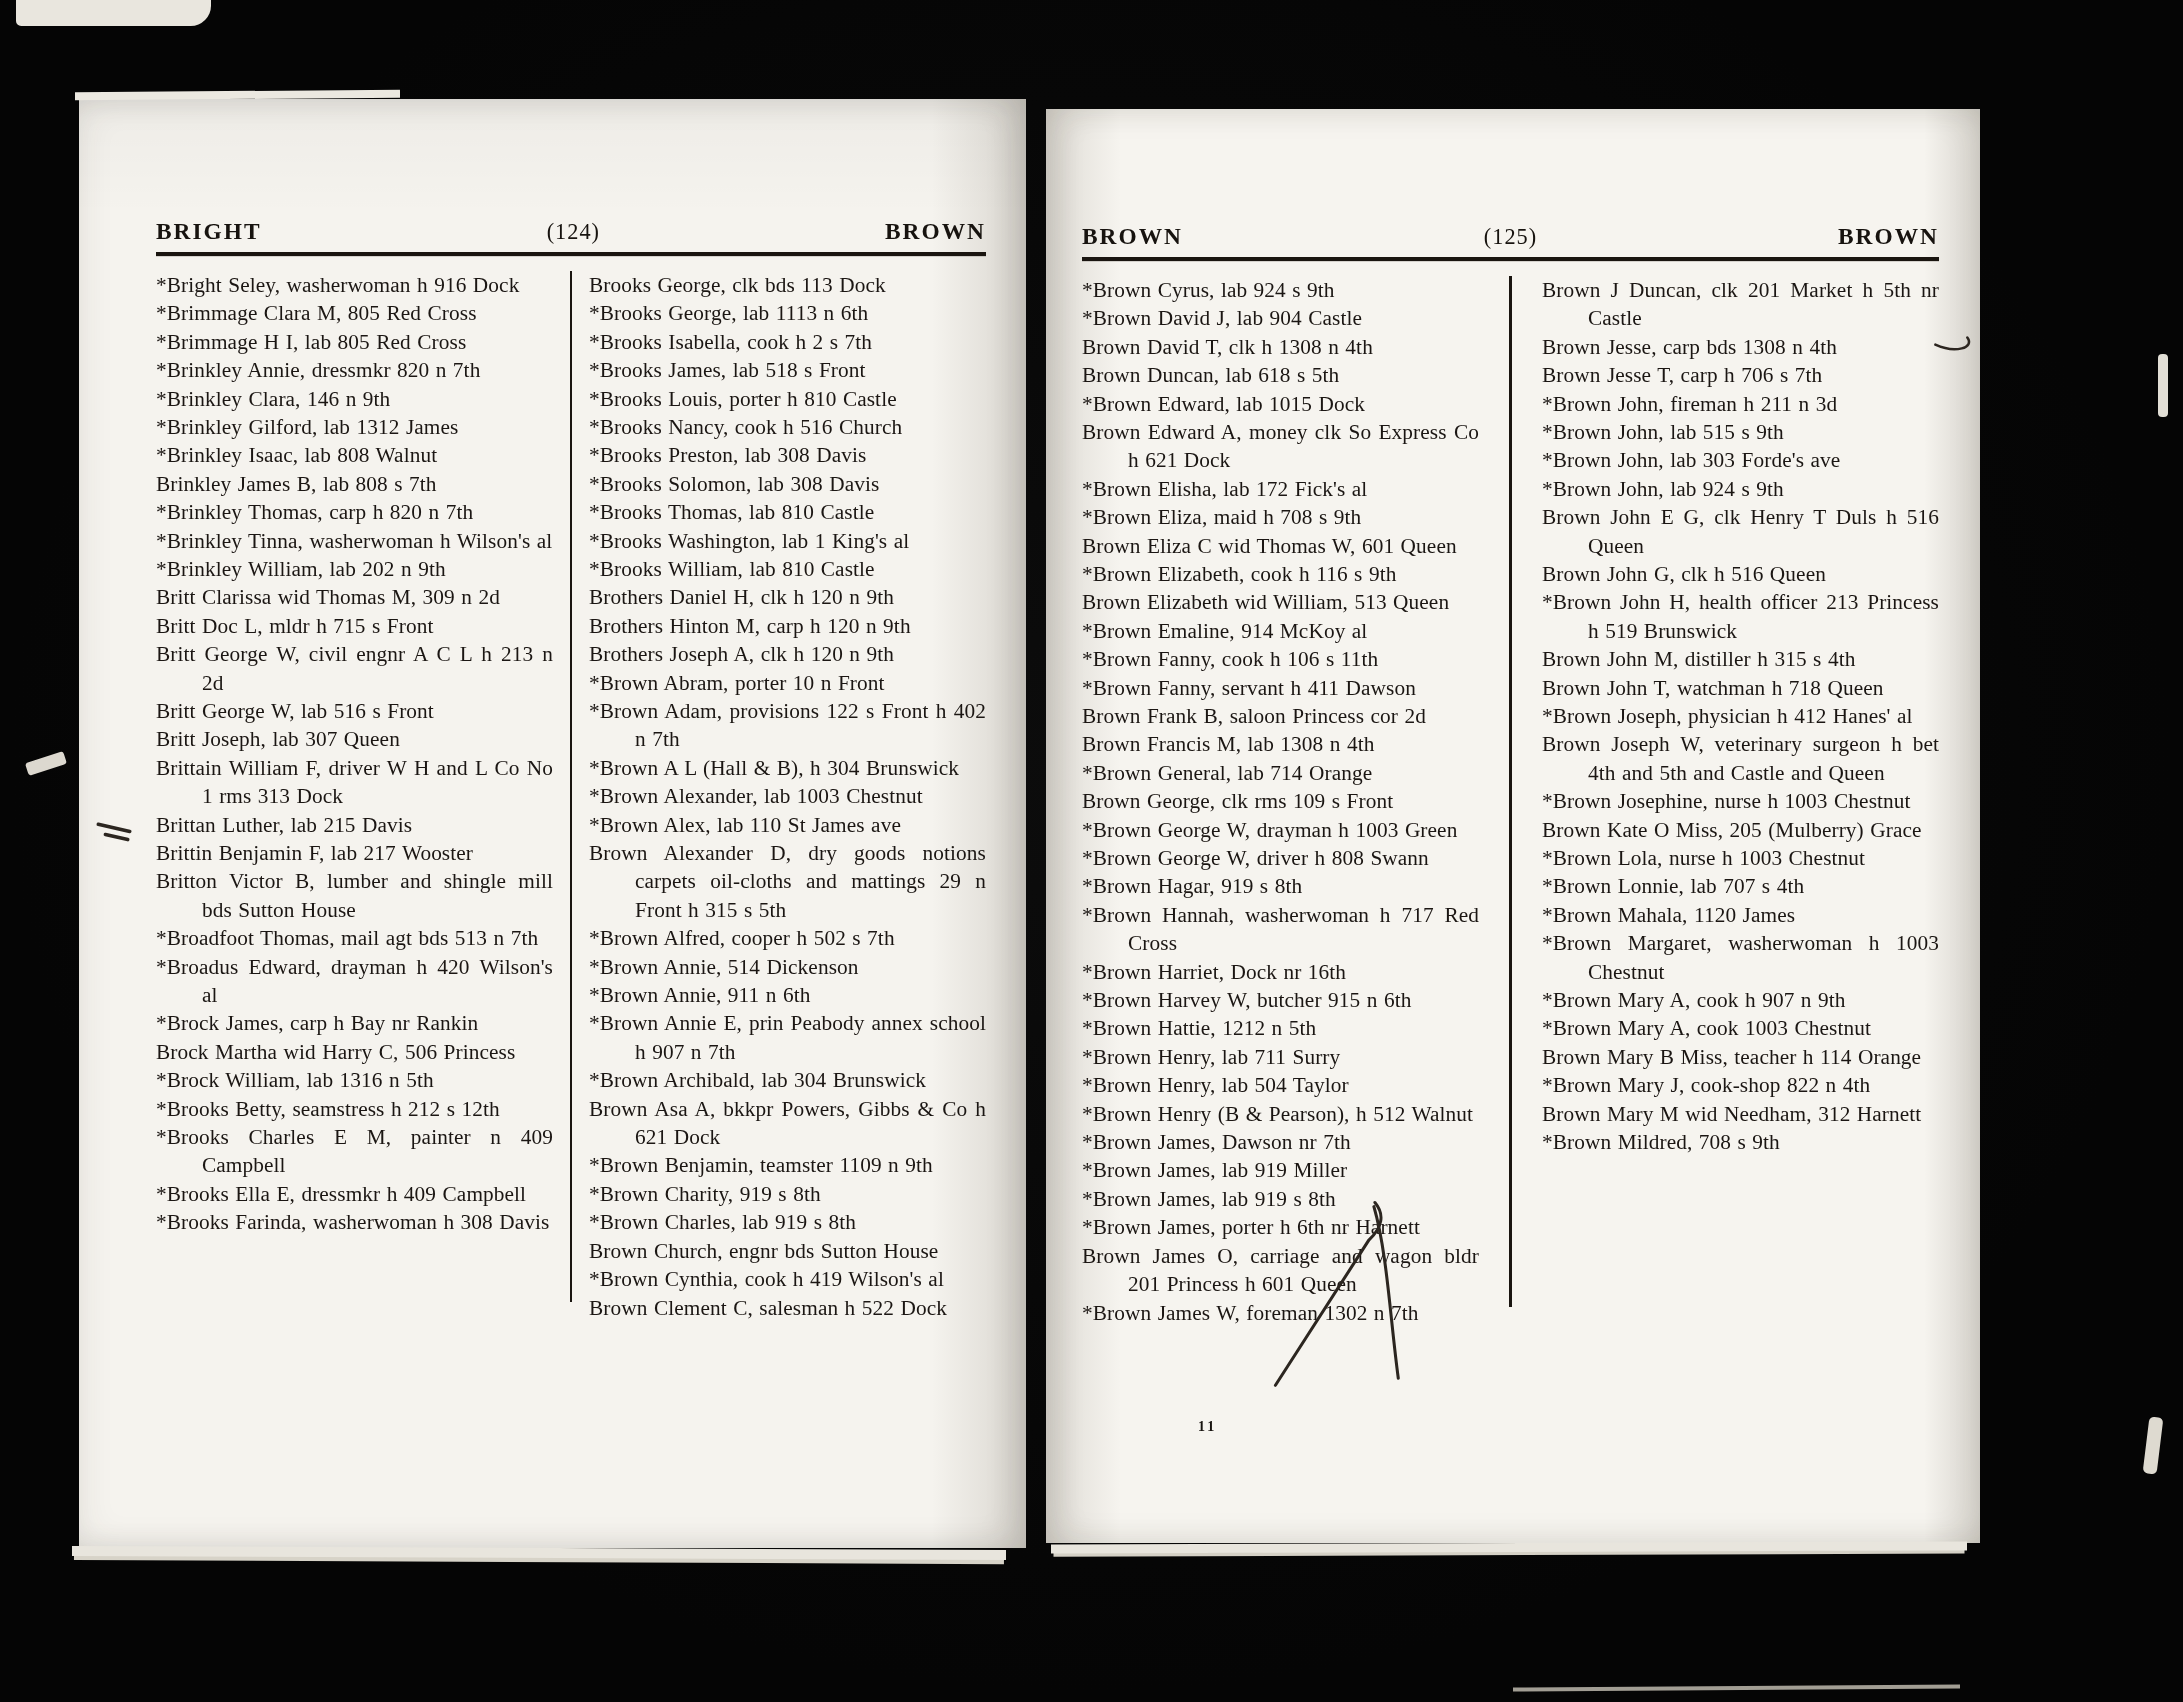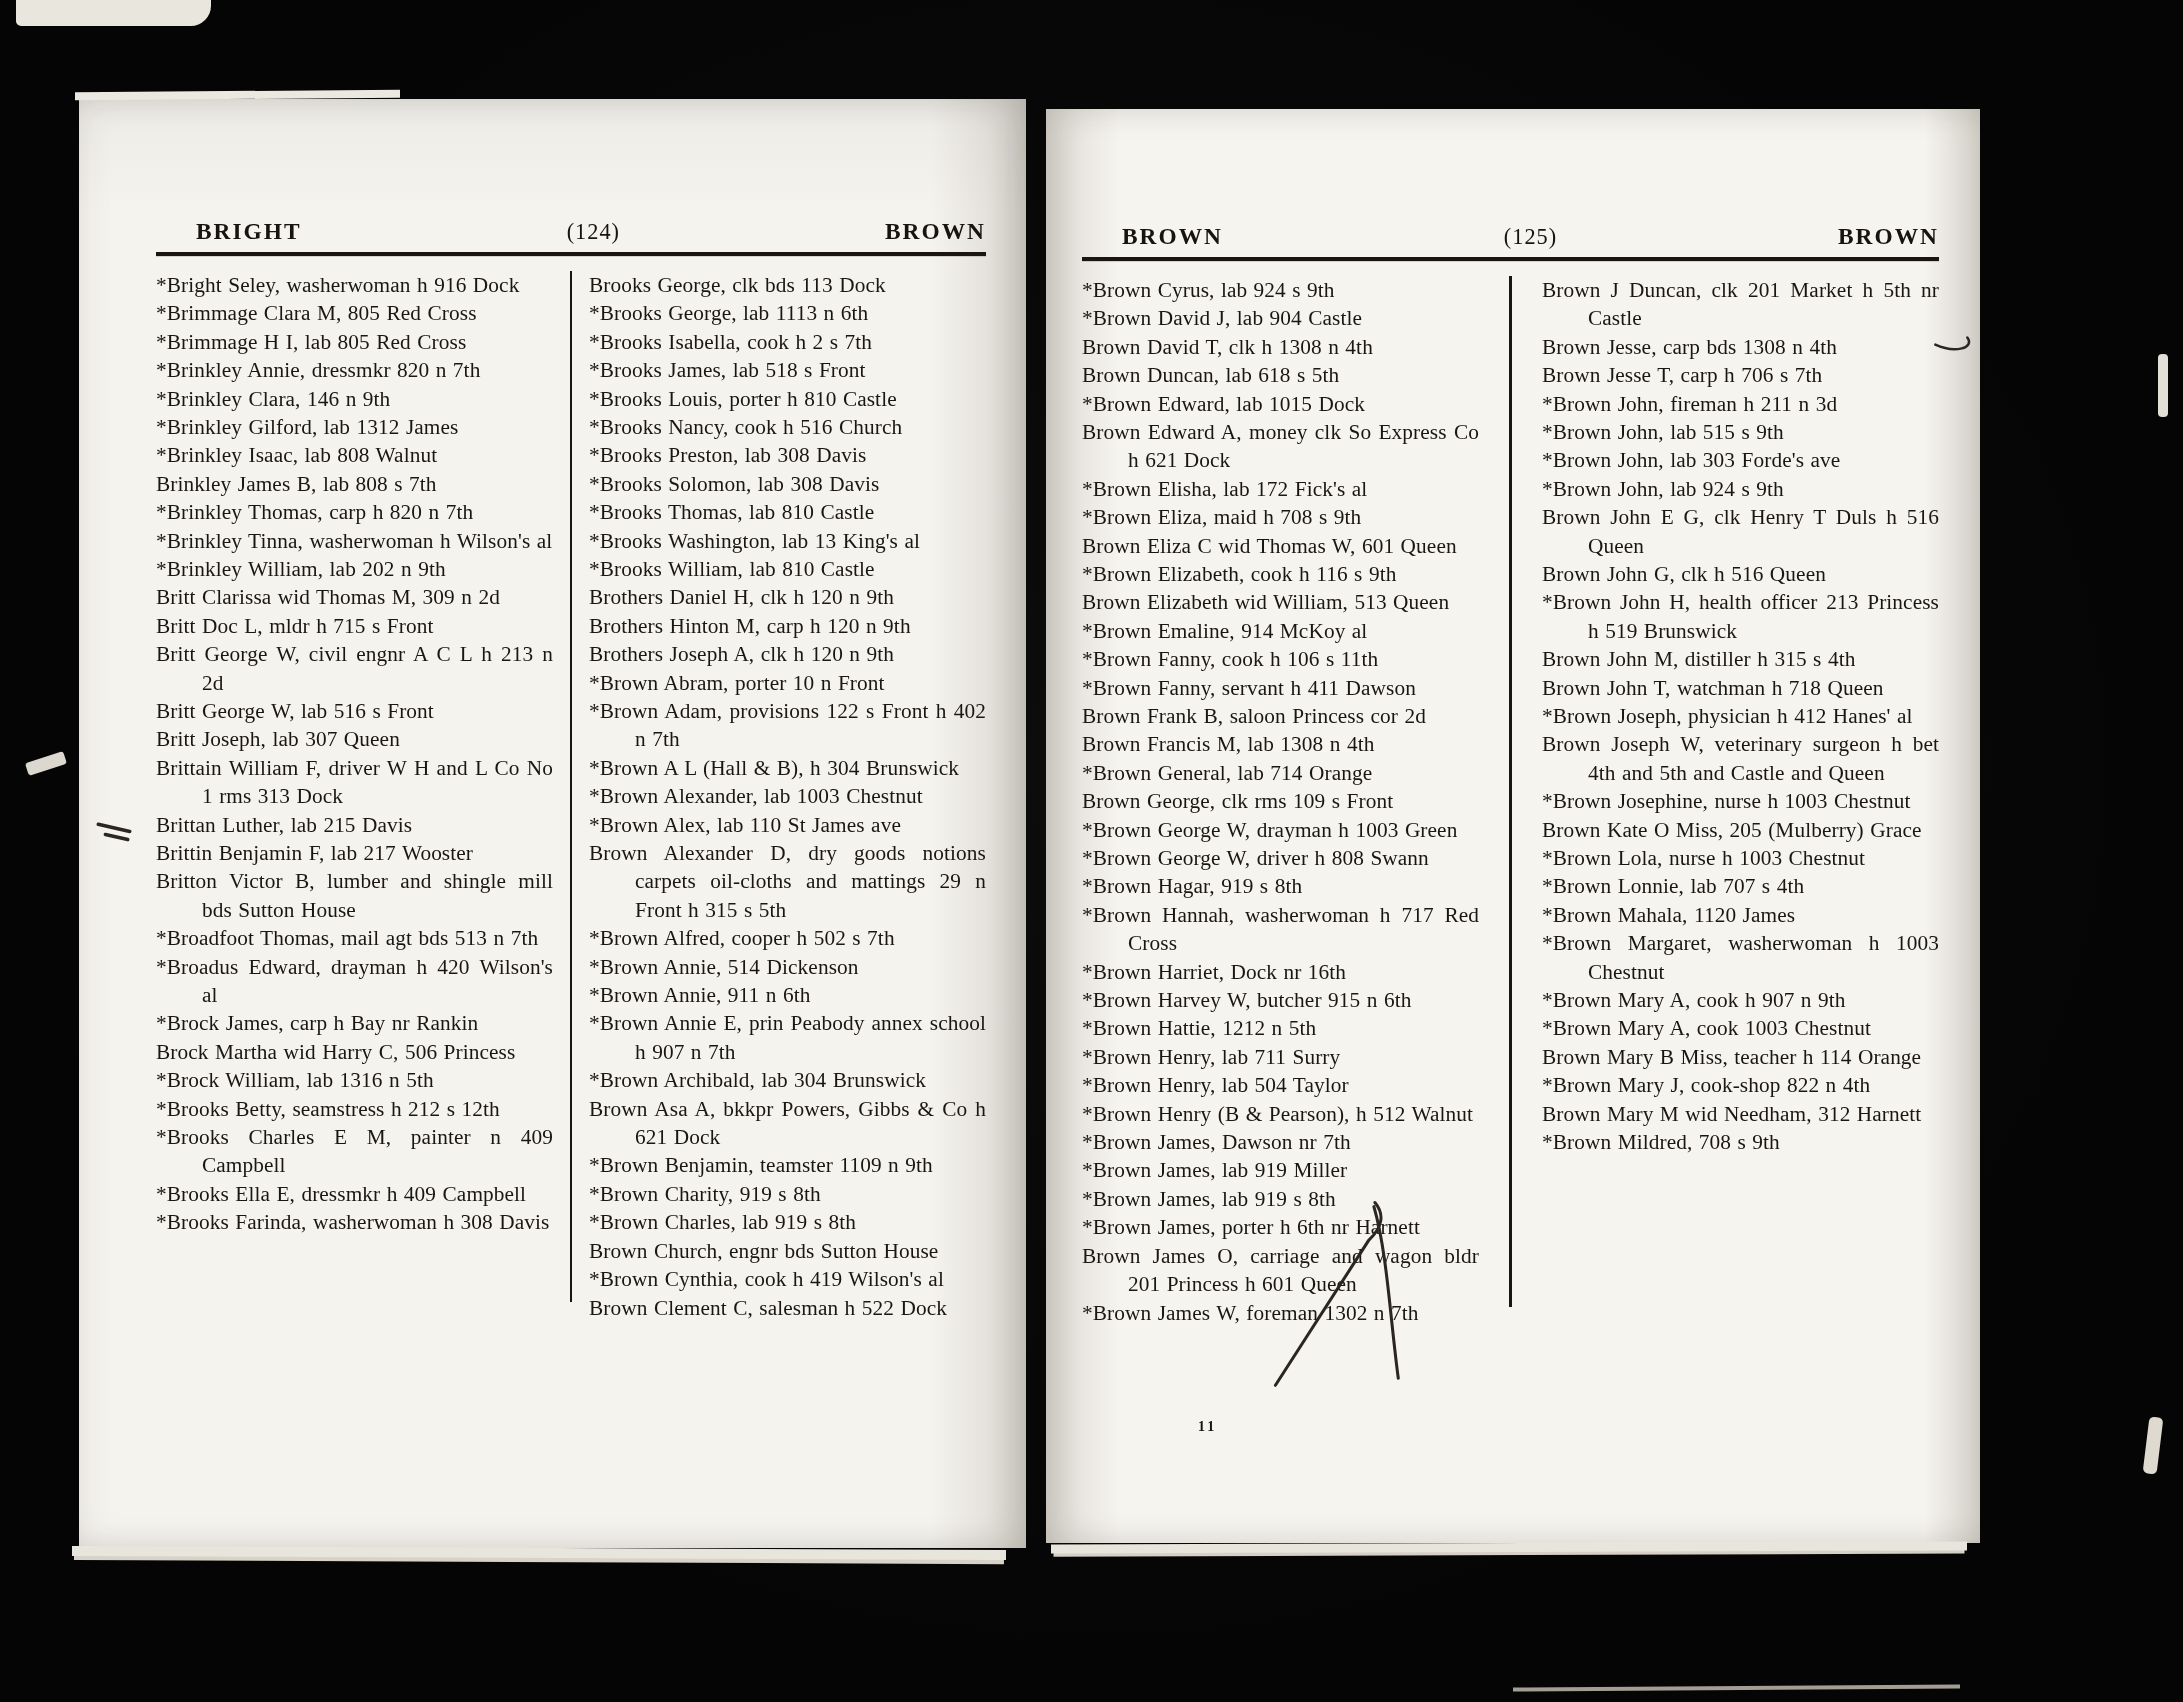--- a/index.html
+++ b/index.html
@@ -62,21 +62,20 @@
   .page-right .page-inner { padding: 114px 41px 0 36px; }
 
   .page-header {
     display: flex;
     justify-content: space-between;
     align-items: baseline;
     font-size: 23.4px;
     font-weight: bold;
     letter-spacing: 2px;
     color: #17130f;
-    margin-left: 40px;
   }
   .page-header .hdr-center { letter-spacing: 1px; font-weight: normal; font-size: 22.3px; }
   .header-rule {
     height: 3.6px;
     background: #1a1510;
     margin-top: 7.1px;
     box-shadow: 0 1px 0 rgba(26,21,16,0.15);
   }
   .columns {
     display: flex;
@@ -183,21 +182,21 @@
         <div class="col">
             <p class="entry">Brooks George, clk bds 113 Dock</p>
             <p class="entry">*Brooks George, lab 1113 n 6th</p>
             <p class="entry">*Brooks Isabella, cook h 2 s 7th</p>
             <p class="entry">*Brooks James, lab 518 s Front</p>
             <p class="entry">*Brooks Louis, porter h 810 Castle</p>
             <p class="entry">*Brooks Nancy, cook h 516 Church</p>
             <p class="entry">*Brooks Preston, lab 308 Davis</p>
             <p class="entry">*Brooks Solomon, lab 308 Davis</p>
             <p class="entry">*Brooks Thomas, lab 810 Castle</p>
-            <p class="entry">*Brooks Washington, lab 13 King's al</p>
+            <p class="entry">*Brooks Washington, lab 1 King's al</p>
             <p class="entry">*Brooks William, lab 810 Castle</p>
             <p class="entry">Brothers Daniel H, clk h 120 n 9th</p>
             <p class="entry">Brothers Hinton M, carp h 120 n 9th</p>
             <p class="entry">Brothers Joseph A, clk h 120 n 9th</p>
             <p class="entry">*Brown Abram, porter 10 n Front</p>
             <p class="entry">*Brown Adam, provisions 122 s Front h 402 n 7th</p>
             <p class="entry">*Brown A L (Hall &amp; B), h 304 Brunswick</p>
             <p class="entry">*Brown Alexander, lab 1003 Chestnut</p>
             <p class="entry">*Brown Alex, lab 110 St James ave</p>
             <p class="entry">Brown Alexander D, dry goods notions carpets oil-cloths and mattings 29 n Front h 315 s 5th</p>

